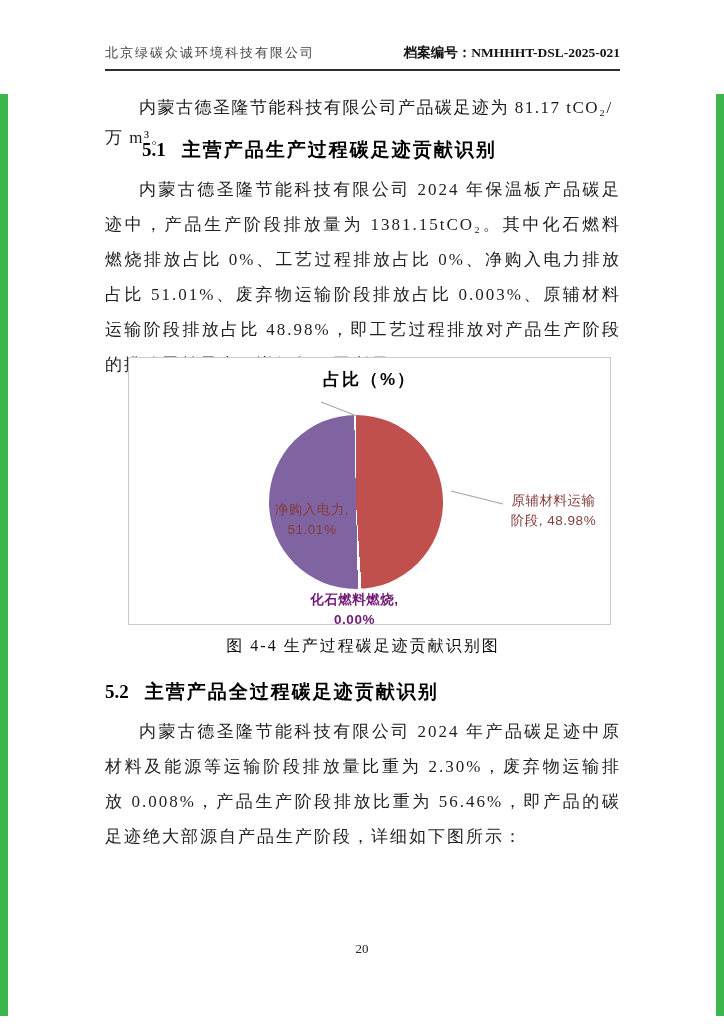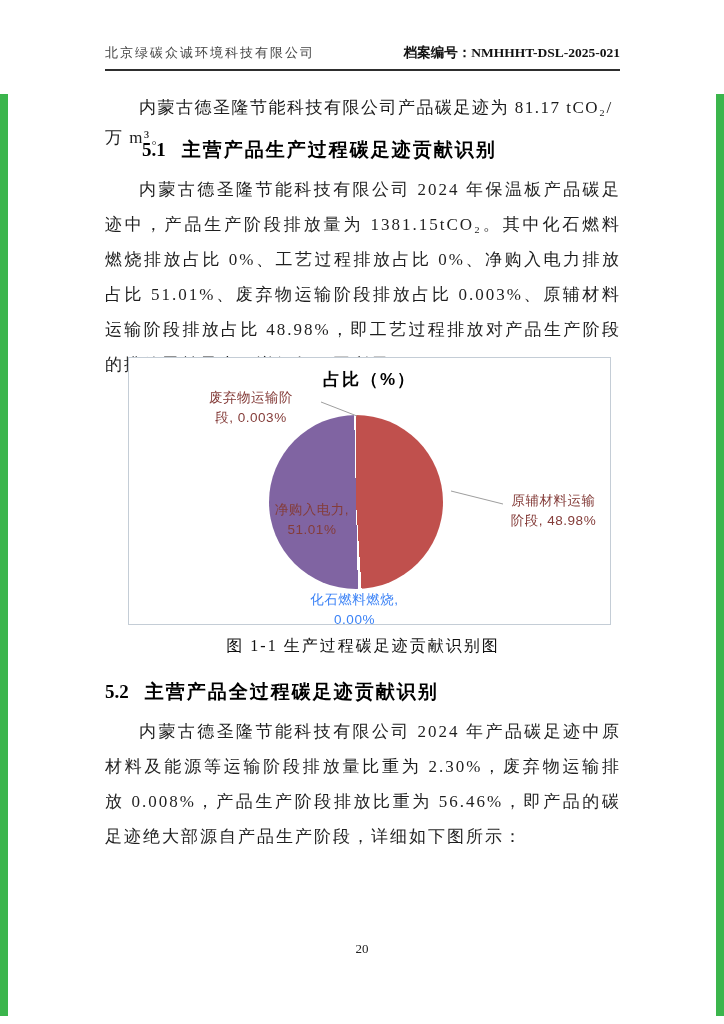--- a/index.html
+++ b/index.html
@@ -54,39 +54,35 @@
 
   <div class="body-para" style="top:172px;">内蒙古德圣隆节能科技有限公司 2024 年保温板产品碳足迹中，产品生产阶段排放量为 1381.15tCO₂。其中化石燃料燃烧排放占比 0%、工艺过程排放占比 0%、净购入电力排放占比 51.01%、废弃物运输阶段排放占比 0.003%、原辅材料运输阶段排放占比 48.98%，即工艺过程排放对产品生产阶段的排放贡献最大，详细如下图所示。</div>
 
   <div class="chart-box">
     <div class="chart-title">占比（%）</div>
     <div class="pie" style="background: conic-gradient(rgb(192, 80, 77) 0deg, rgb(192, 80, 77) 176.328deg, rgb(255, 255, 255) 176.328deg, rgb(255, 255, 255) 178.728deg, rgb(128, 100, 162) 178.728deg, rgb(128, 100, 162) 358.8deg, rgb(255, 255, 255) 358.8deg, rgb(255, 255, 255) 360deg);"></div>
     <svg class="leader-svg" viewBox="0 0 472 266">
       <polyline points="192,44 228,58" fill="none" stroke="#9e9e9e" stroke-width="1"></polyline>
       <polyline points="322,133 374,146" fill="none" stroke="#9e9e9e" stroke-width="1"></polyline>
     </svg>
-    <div class="callout callout-waste" style="color: rgb(132, 60, 57);">
-      <div>废弃物运输阶</div>
-      <div>段, 0.003%</div>
-    </div>
     <div class="callout callout-electricity" style="color: rgb(132, 60, 57);">
       <div>净购入电力,</div>
       <div>51.01%</div>
     </div>
     <div class="callout callout-materials" style="color: rgb(132, 60, 57);">
       <div>原辅材料运输</div>
       <div>阶段, 48.98%</div>
     </div>
-    <div class="callout callout-fossil" style="color: #3b82f6;">
+    <div class="callout callout-fossil" style="color: #701a75; font-weight: bold;">
       <div>化石燃料燃烧,</div>
       <div>0.00%</div>
     </div>
   </div>
 
-  <div class="figure-caption">图 1-1 生产过程碳足迹贡献识别图</div>
+  <div class="figure-caption">图 4-4 生产过程碳足迹贡献识别图</div>
 
   <div class="heading" style="top:679px;">
     <span class="num">5.2</span><span>主营产品全过程碳足迹贡献识别</span>
   </div>
 
   <div class="body-para" style="top:714px;">内蒙古德圣隆节能科技有限公司 2024 年产品碳足迹中原材料及能源等运输阶段排放量比重为 2.30%，废弃物运输排放 0.008%，产品生产阶段排放比重为 56.46%，即产品的碳足迹绝大部源自产品生产阶段，详细如下图所示：</div>
 
   <div class="page-number">20</div>
 
 </div>

